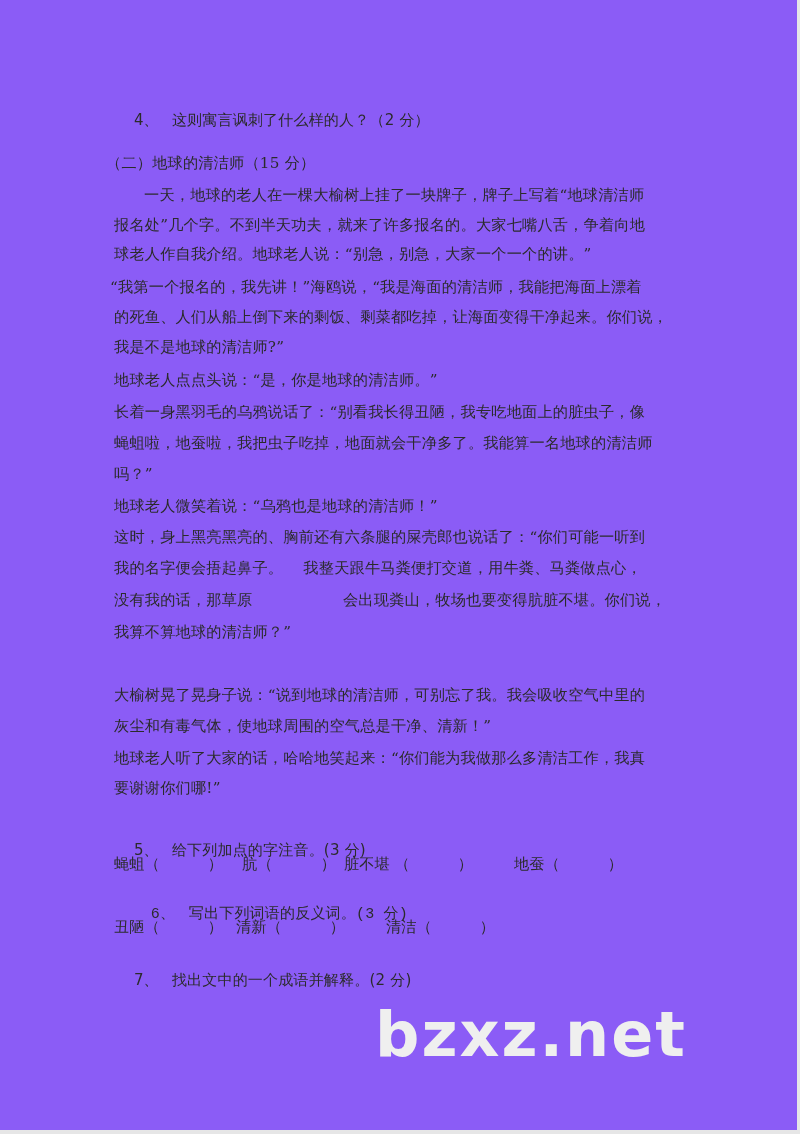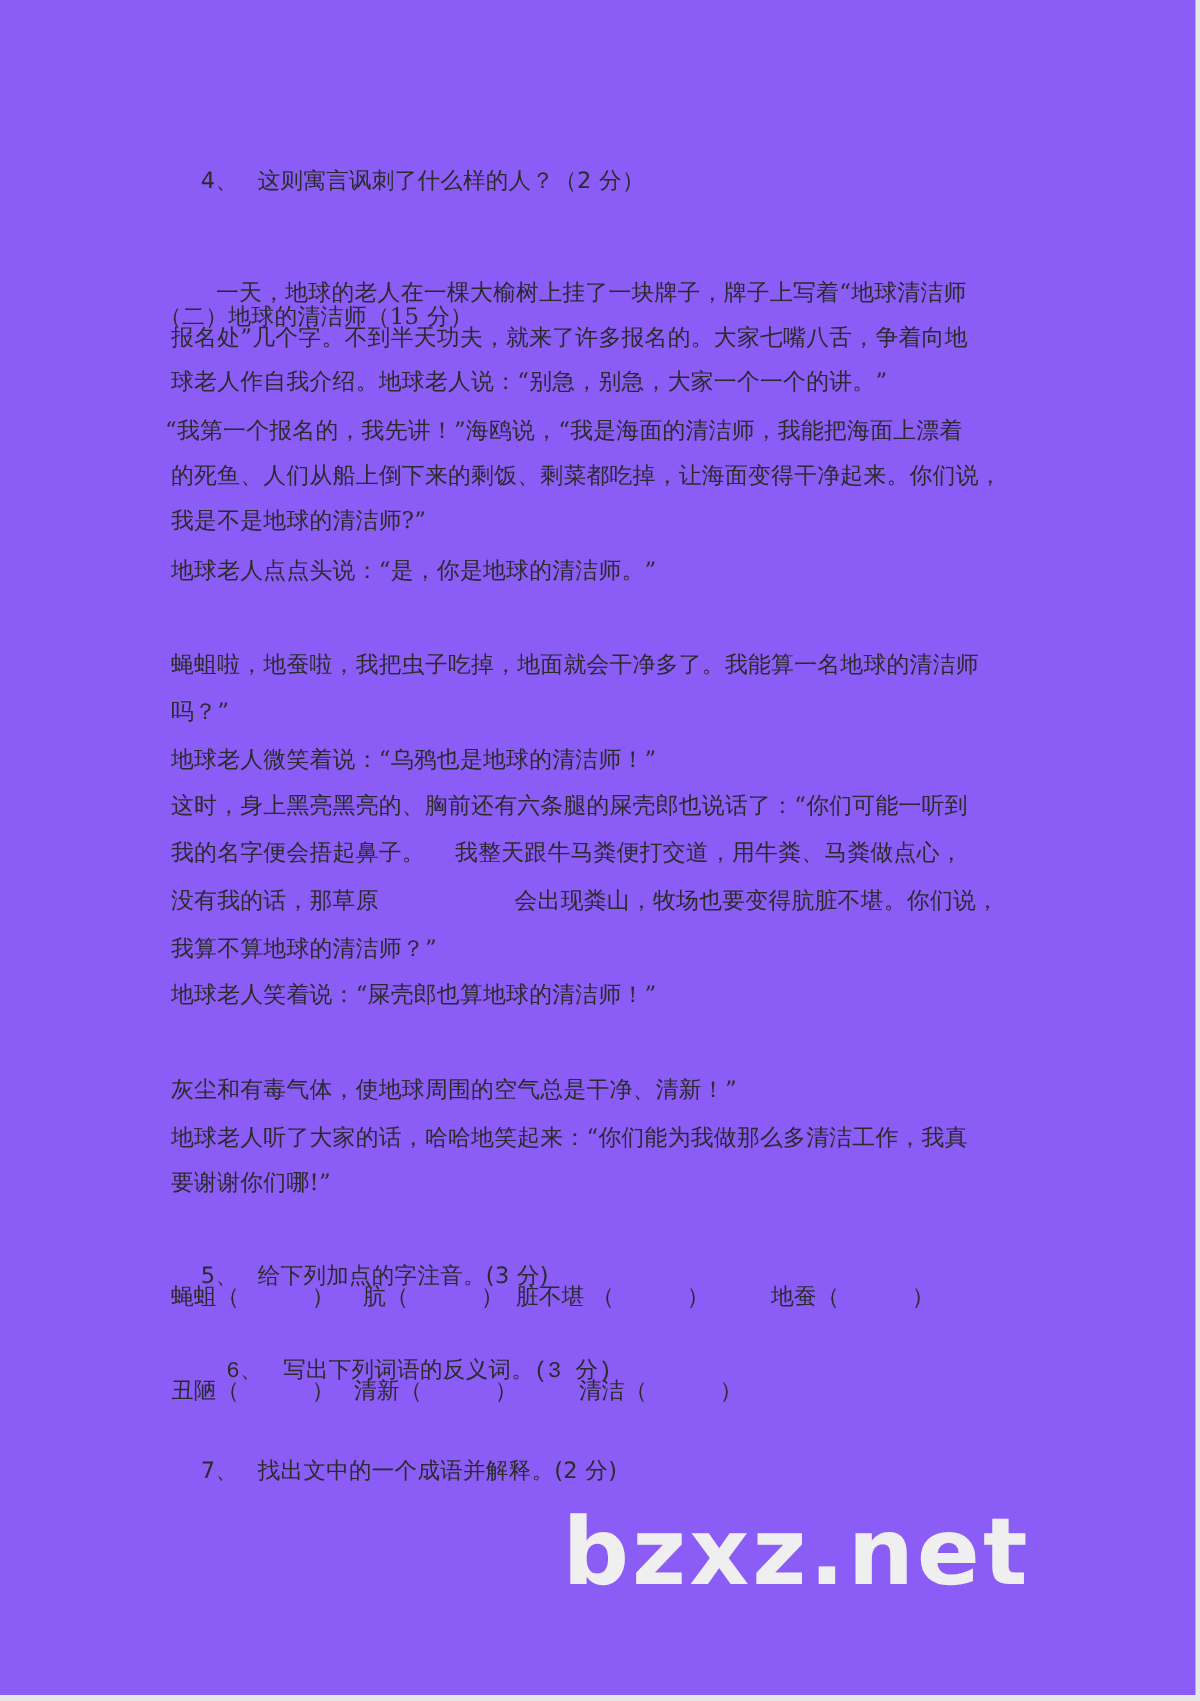--- a/index.html
+++ b/index.html
@@ -70,44 +70,45 @@
   </style>
 </head>
 <body>
 
 <div class="page">
 
   <div class="line q" style="top:90px;">
     <span class="qnum">4、</span><span>这则寓言讽刺了什么样的人？（2 分）</span>
   </div>
 
-  <div class="line heading" style="top:153px;margin-top:48px;">（二）地球的清洁师（15 分）</div>
+  <div class="line heading" style="top:153px;">（二）地球的清洁师（15 分）</div>
 
   <div class="line indent" style="top:185px;">一天，地球的老人在一棵大榆树上挂了一块牌子，牌子上写着“地球清洁师</div>
   <div class="line" style="top:215px;">报名处”几个字。不到半天功夫，就来了许多报名的。大家七嘴八舌，争着向地</div>
   <div class="line" style="top:244px;">球老人作自我介绍。地球老人说：“别急，别急，大家一个一个的讲。”</div>
 
   <div class="line" style="top:277px; left:110px;">“我第一个报名的，我先讲！”海鸥说，“我是海面的清洁师，我能把海面上漂着</div>
   <div class="line" style="top:307px;">的死鱼、人们从船上倒下来的剩饭、剩菜都吃掉，让海面变得干净起来。你们说，</div>
   <div class="line" style="top:337px;">我是不是地球的清洁师?”</div>
 
   <div class="line" style="top:370px;">地球老人点点头说：“是，你是地球的清洁师。”</div>
 
+  <div class="line" style="top:402px;">长着一身黑羽毛的乌鸦说话了：“别看我长得丑陋，我专吃地面上的脏虫子，像</div>
   <div class="line" style="top:433px;">蝇蛆啦，地蚕啦，我把虫子吃掉，地面就会干净多了。我能算一名地球的清洁师</div>
   <div class="line" style="top:464px;">吗？”</div>
 
   <div class="line" style="top:496px;">地球老人微笑着说：“乌鸦也是地球的清洁师！”</div>
 
   <div class="line" style="top:527px;">这时，身上黑亮黑亮的、胸前还有六条腿的屎壳郎也说话了：“你们可能一听到</div>
   <div class="line" style="top:558px;">我的名字便会捂起鼻子。    我整天跟牛马粪便打交道，用牛粪、马粪做点心，</div>
   <div class="line" style="top:590px;">没有我的话，那草原                  会出现粪山，牧场也要变得肮脏不堪。你们说，</div>
   <div class="line" style="top:622px;">我算不算地球的清洁师？”</div>
 
-  <div class="line" style="top:653px;">地球老人笑着说：“屎壳郎也算地球的清洁师！”</div>
 
+  <div class="line" style="top:685px;">大榆树晃了晃身子说：“说到地球的清洁师，可别忘了我。我会吸收空气中里的</div>
   <div class="line" style="top:716px;">灰尘和有毒气体，使地球周围的空气总是干净、清新！”</div>
 
   <div class="line" style="top:748px;">地球老人听了大家的话，哈哈地笑起来：“你们能为我做那么多清洁工作，我真</div>
   <div class="line" style="top:778px;">要谢谢你们哪!”</div>
 
   <div class="line q" style="top:820px;">
     <span class="qnum">5、</span><span>给下列加点的字注音。(3 分)</span>
   </div>
   <div class="blank-row" style="top:854px;text-align:right;">
     <span class="blank-item" style="left:0px;"><span>蝇蛆</span><span>（          ）</span></span>

